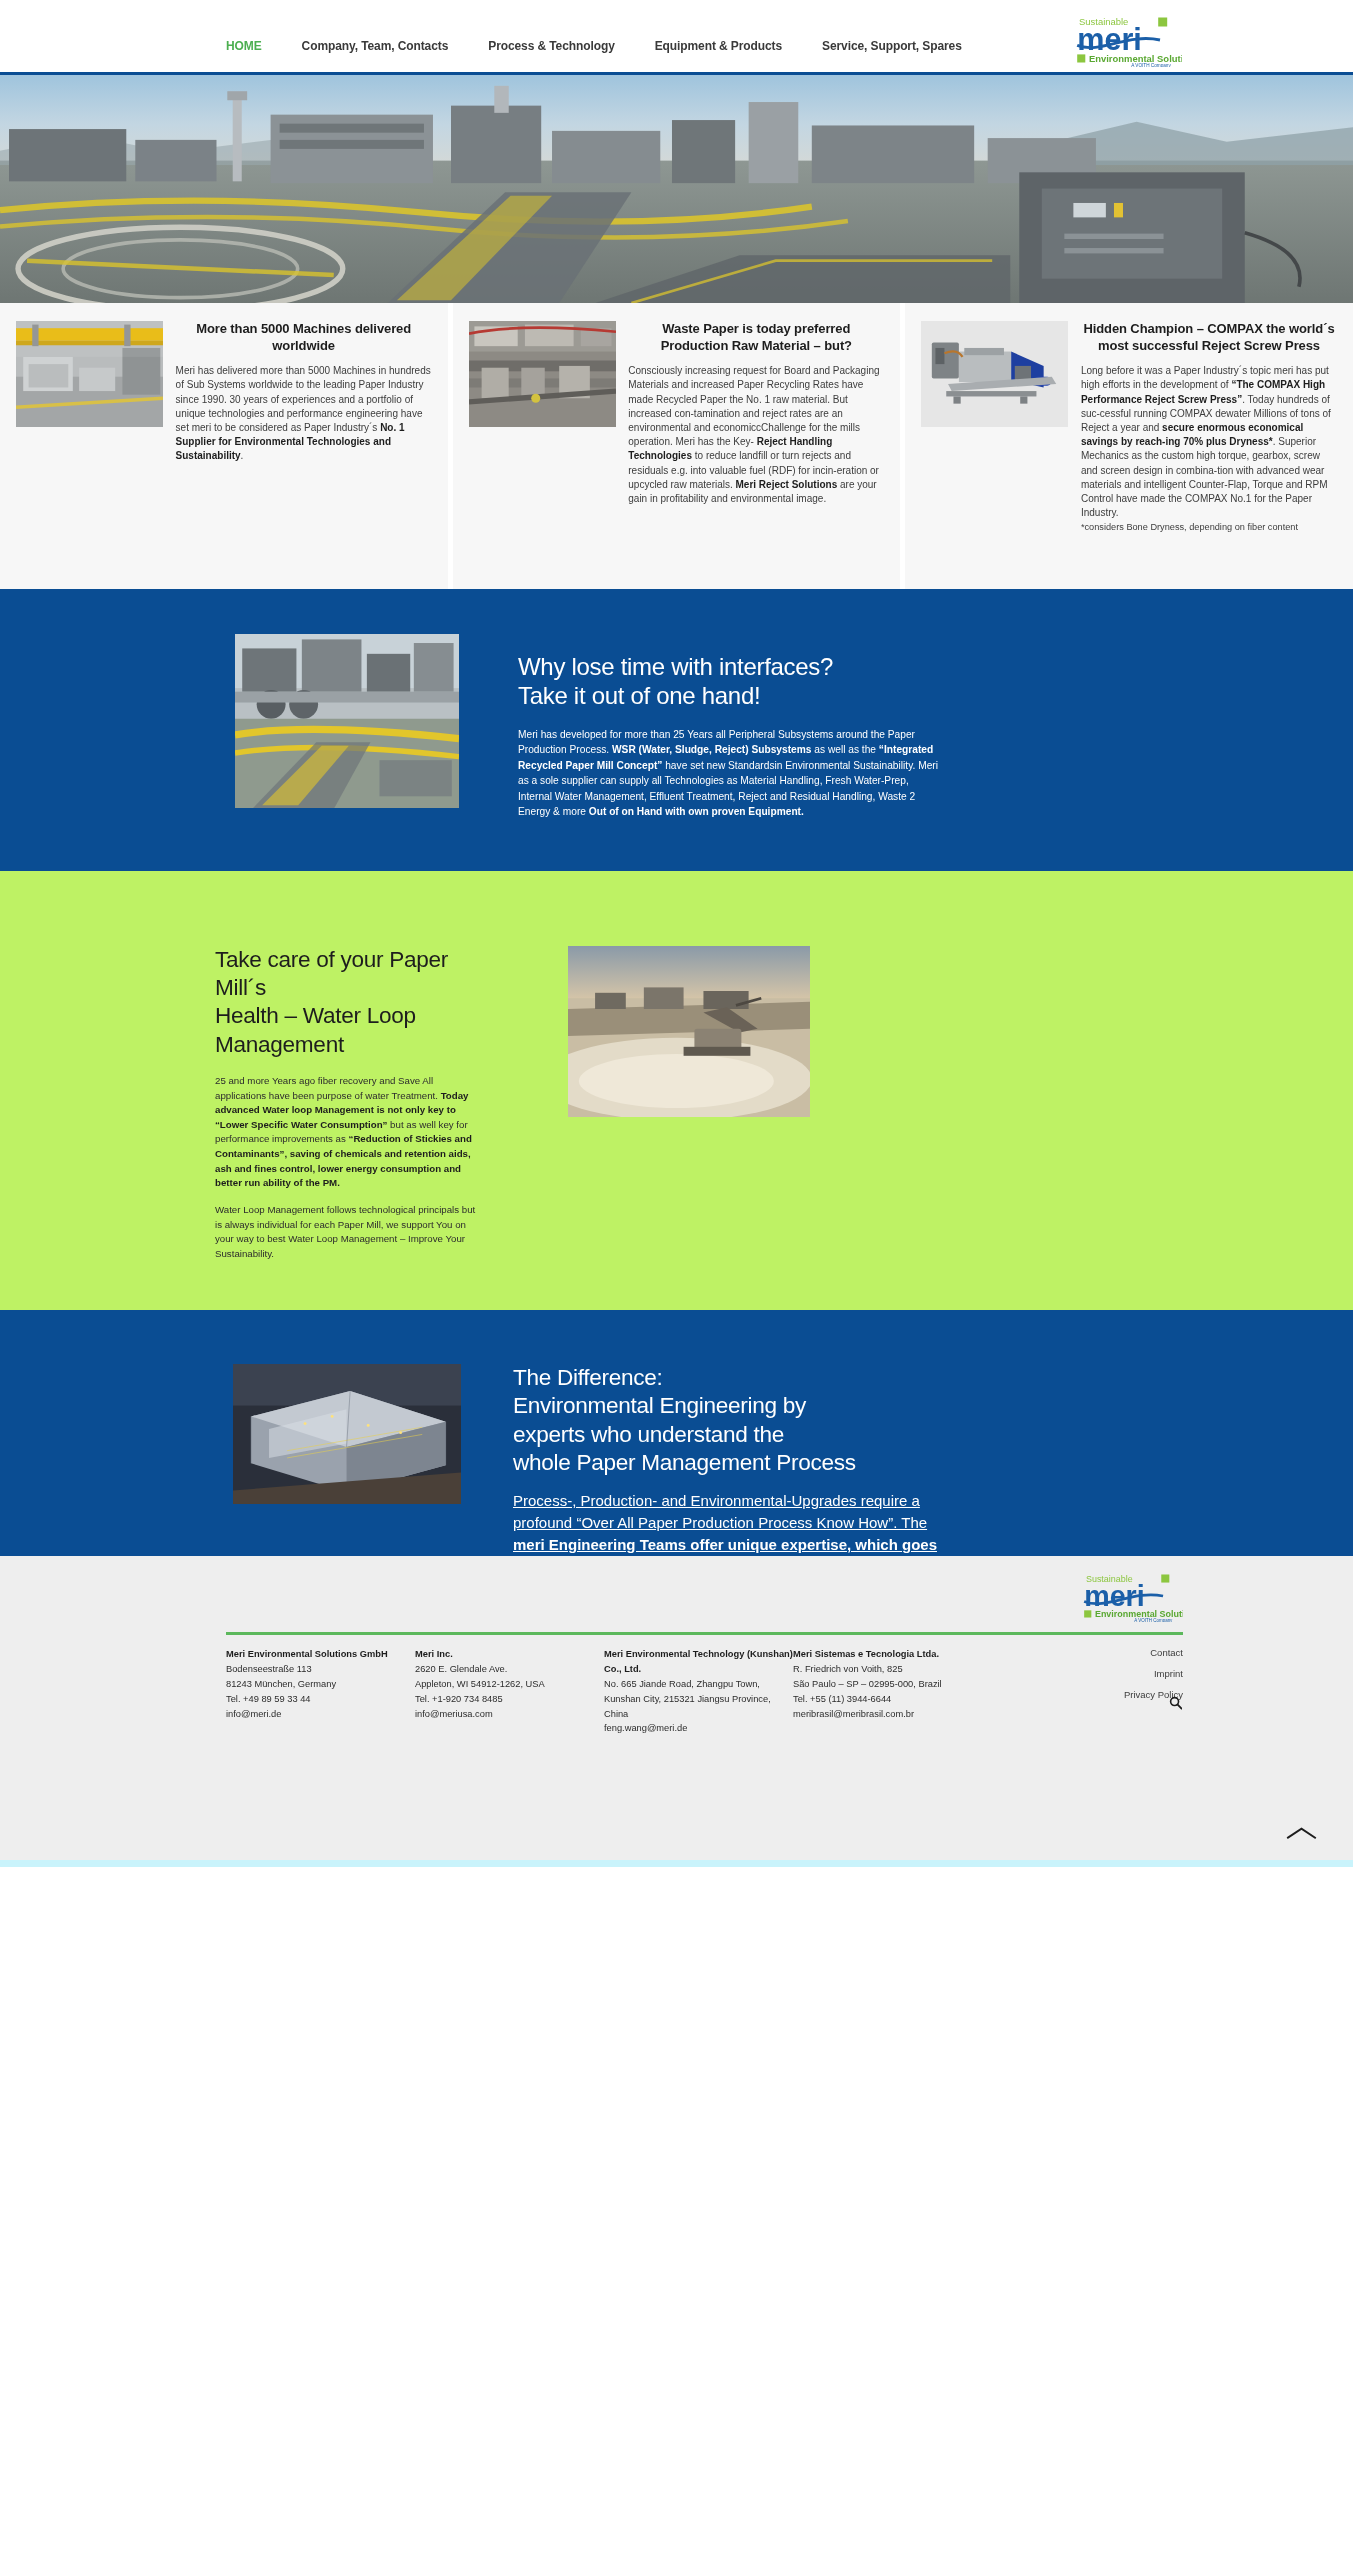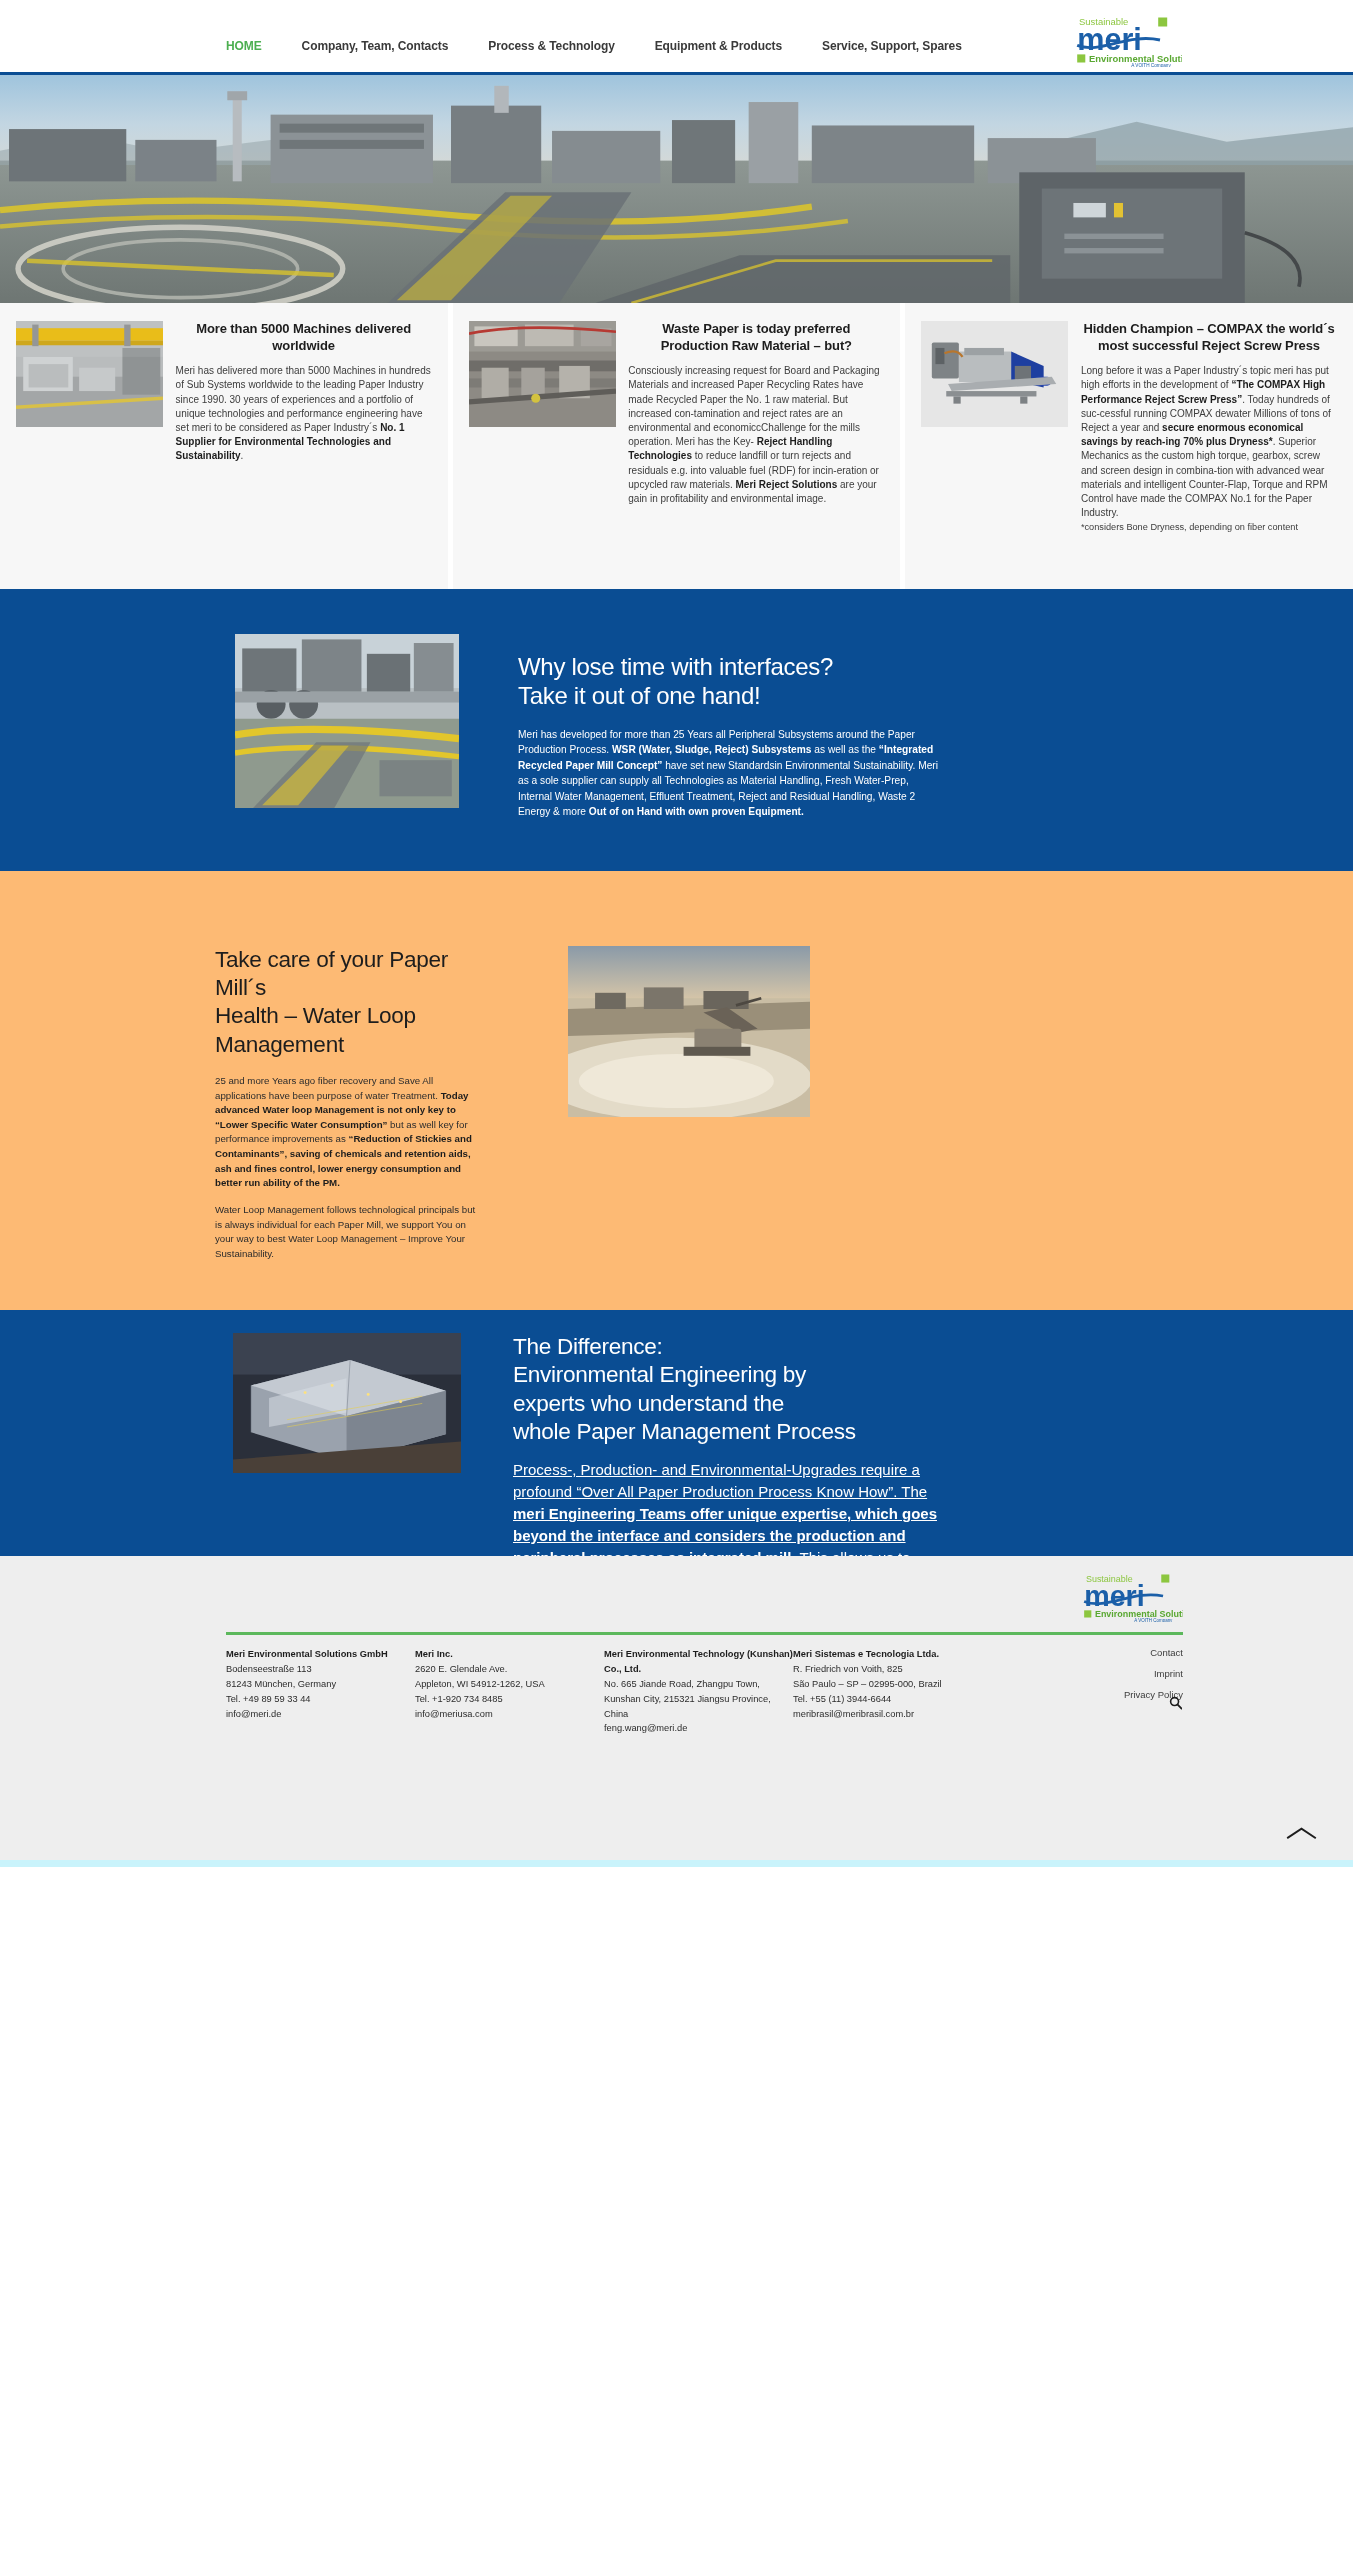--- a/index.html
+++ b/index.html
@@ -130,21 +130,21 @@
   }
   .b1-p {
     color: #ffffff;
     font-size: 10.2px;
     line-height: 1.52;
   }
   .b1-p b { font-weight: bold; }
 
   
   .white-sec {
-    background: #fdba74;
+    background: #bef264;
     height: 439px;
     display: flex;
     padding-top: 75px;
   }
   .ws-text { margin-left: 215px; width: 263px; }
   .ws-h {
     font-size: 22.6px;
     font-weight: normal;
     color: #1d1d1d;
     line-height: 1.25;
@@ -159,21 +159,21 @@
   }
   .ws-p b { font-weight: bold; color: #1d1d1d; }
   .ws-img { margin-left: 90px; width: 242px; height: 171px; overflow:hidden; }
   .ws-img svg { display:block; width:242px; height:171px; }
 
   
   .blue-2 {
     background: #0a4d93;
     height: 246px;
     display: flex;
-    padding-top: 23px;
+    padding-top: 54px;
   }
   .b2-img {
     width: 228px; height: 140px;
     margin-left: 233px;
     flex: 0 0 228px;
     overflow: hidden;
   }
   .b2-img svg { display:block; width:228px; height:140px; }
   .b2-text { margin-left: 52px; width: 429px; }
   .b2-h {

